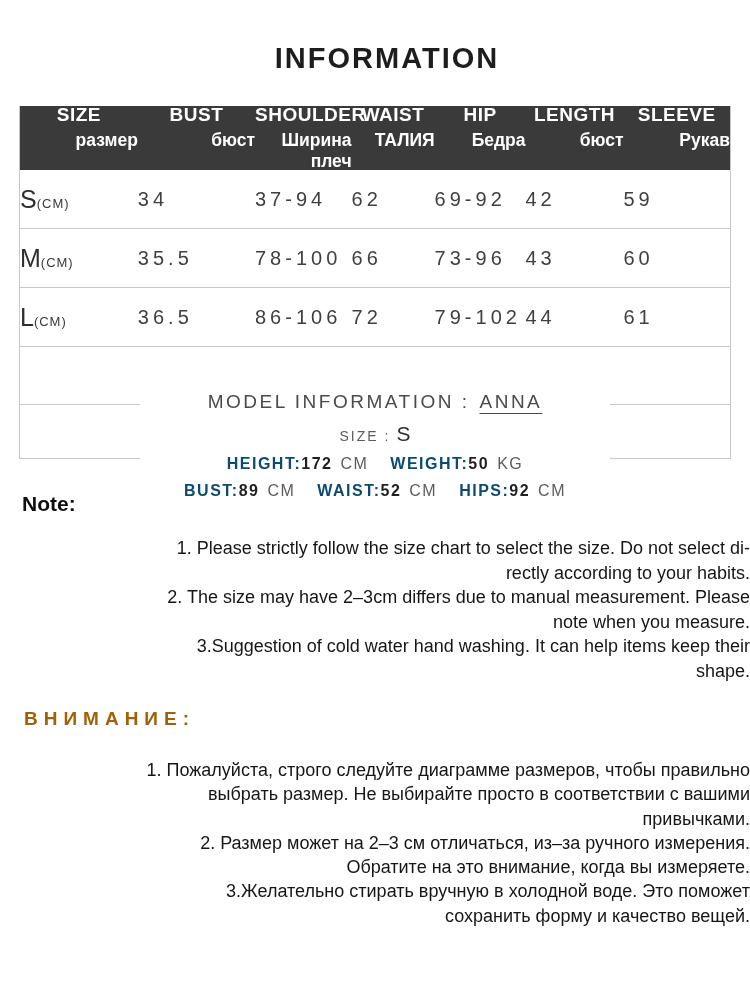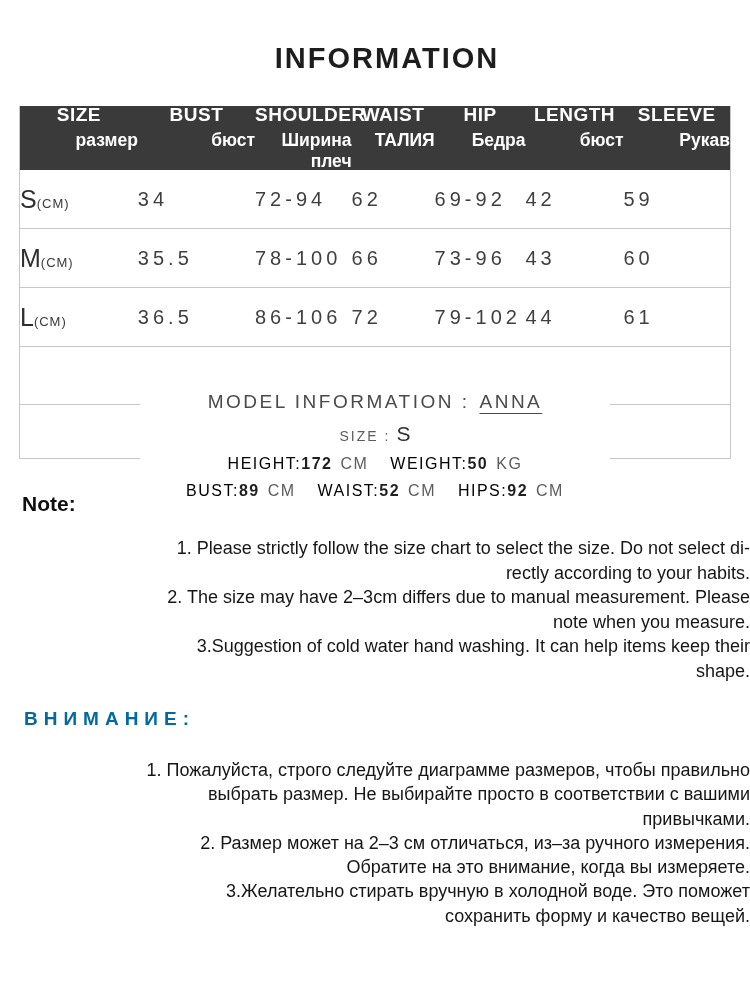--- a/index.html
+++ b/index.html
@@ -53,29 +53,29 @@
     position:absolute; left:50%; top:270px; transform:translateX(-50%);
     width:470px; background:#ffffff; z-index:3; text-align:center;
     padding:15px 0 6px;
   }
   .m1{ font-size:19px; letter-spacing:2.5px; color:#4a4a4a; white-space:nowrap; }
   .model-name{ margin-left:10px; text-decoration:underline; text-underline-offset:5px;margin-top:47px; }
   .m2{ margin-top:9px; }
   .m2 .lbl{ font-size:14px; letter-spacing:2px; color:#5c5c5c; }
   .m2 .big{ font-size:21px; color:#2e2e2e; margin-left:6px; }
   .m3,.m4{ margin-top:9px; font-size:16px; letter-spacing:1.5px; white-space:nowrap; }
-  .stat .lbl{ color:#000000; }
+  .stat .lbl{ color:#0c4a6e;font-weight:bold; }
   .stat .val{ color:#1f1f1f; font-weight:bold; }
   .stat .unit{ color:#5c5c5c; margin-left:8px; }
   .stat + .stat{ margin-left:16px; }
 
   .note-heading{ margin:33px 0 0 22px; font-size:21px; font-weight:bold; color:#0f0f0f; }
   .notes{ margin:20px 0 0 22px; }
   .note-line{ font-size:18px; line-height:24.5px; color:var(--dark); white-space:nowrap;text-align:right; }
-  .ru-heading{ margin:25px 0 0 24px; font-size:19px; font-weight:bold; letter-spacing:6px; color:#0369a1; }
+  .ru-heading{ margin:25px 0 0 24px; font-size:19px; font-weight:bold; letter-spacing:6px; color:#a16207; }
   .notes-ru{ margin-top:28px; }
   .notes-ru .note-line{ line-height:24.3px; }
 </style>
 </head>
 <body>
 
 <div class="page">
 
   <h1 class="title">INFORMATION</h1>
 
@@ -110,21 +110,21 @@
         <div class="hen">SLEEVE</div>
         <div class="hru">Рукав</div>
       </div>
     </div>
 
     <div class="trow grid7">
       <div class="cell size-cell">
         <span class="sz">S</span><span class="szu">(CM)</span>
       </div>
       <div class="cell">34</div>
-      <div class="cell">72-94</div>
+      <div class="cell">37-94</div>
       <div class="cell">62</div>
       <div class="cell">69-92</div>
       <div class="cell">42</div>
       <div class="cell">59</div>
     </div>
 
     <div class="trow grid7">
       <div class="cell size-cell">
         <span class="sz">M</span><span class="szu">(CM)</span>
       </div>

